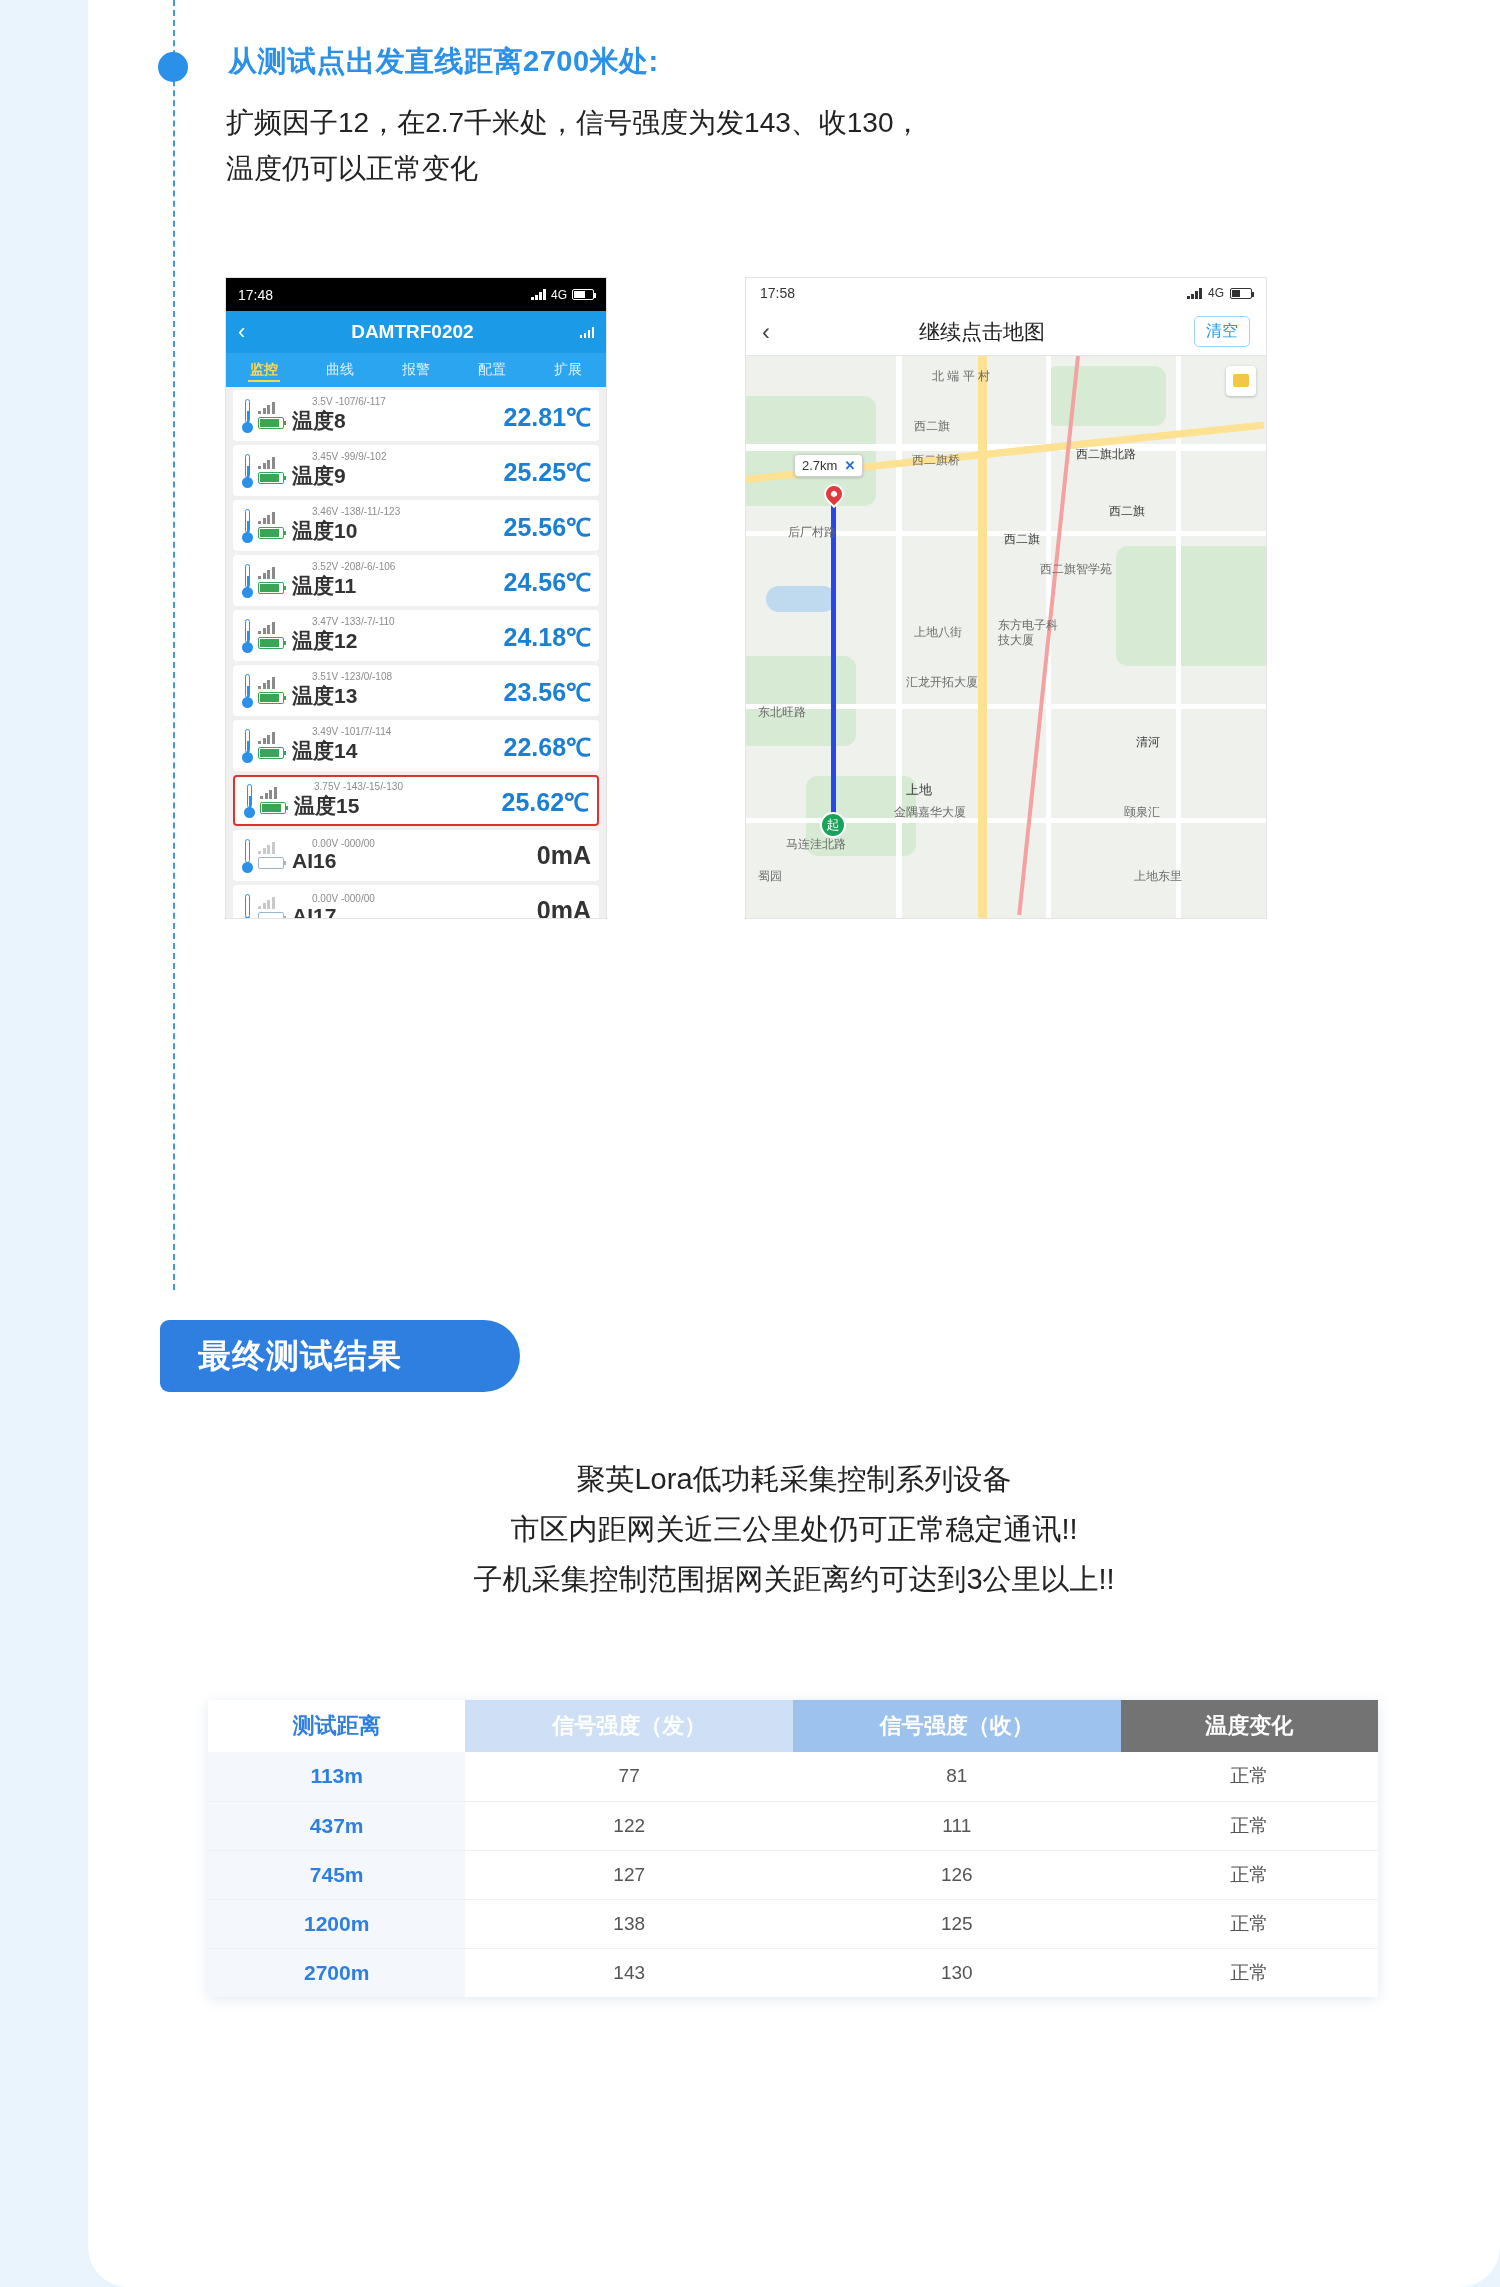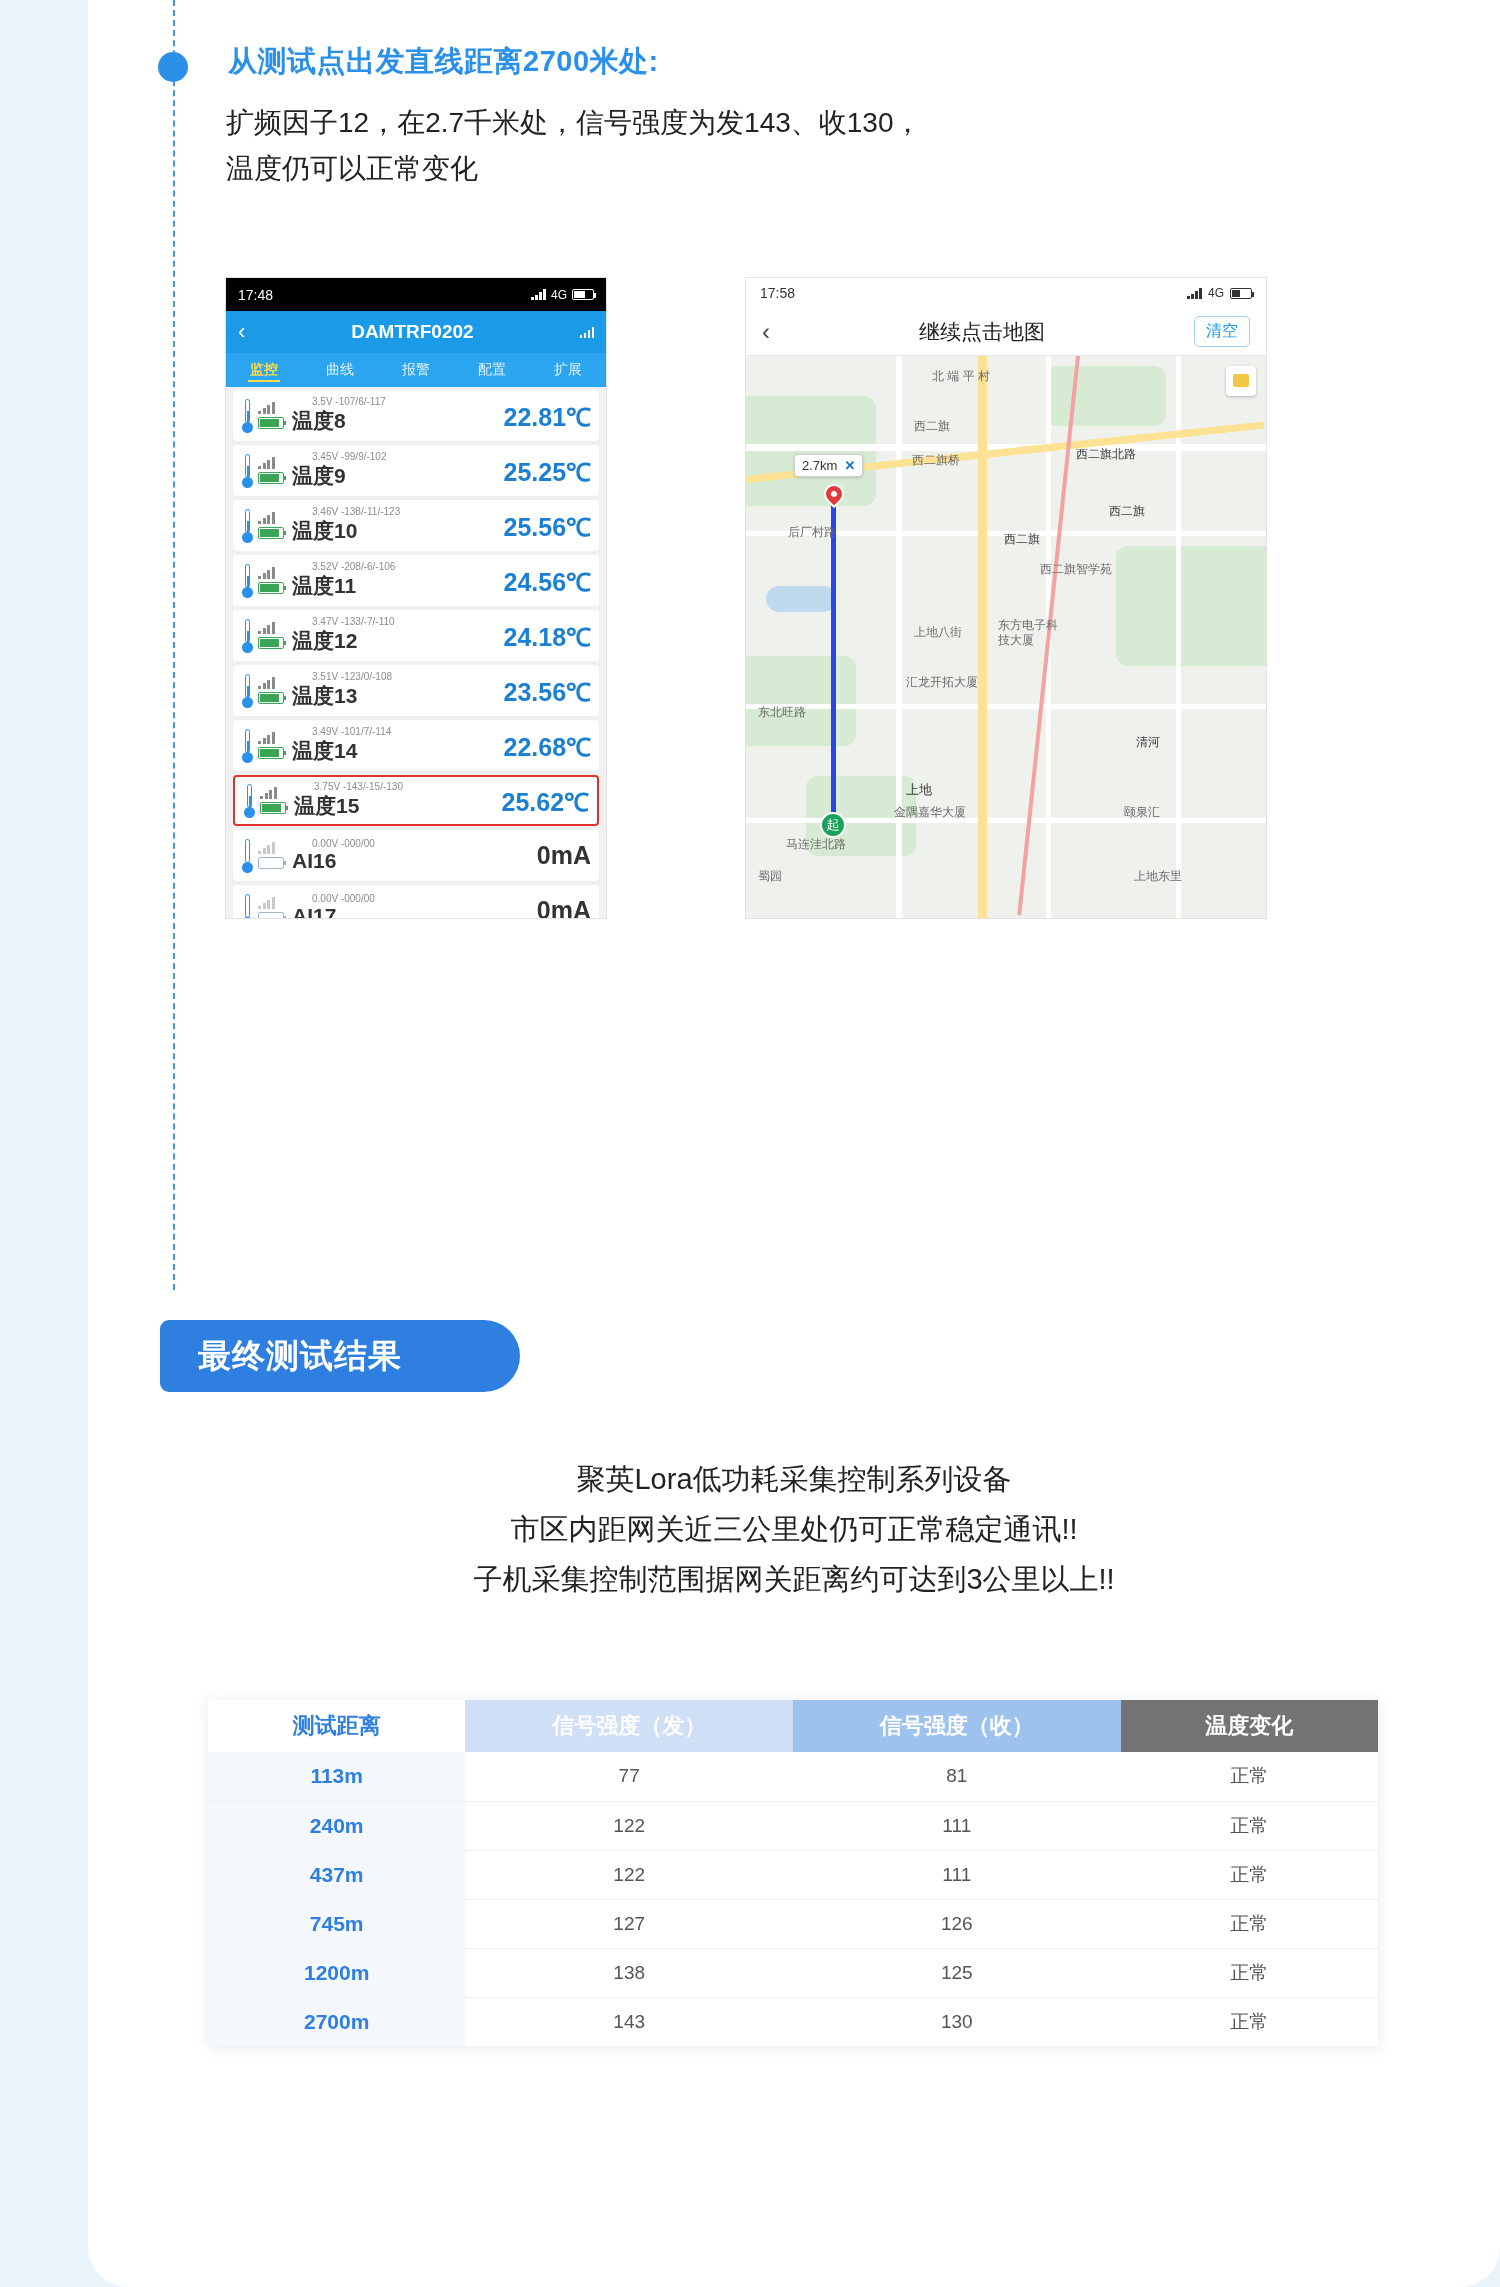--- a/index.html
+++ b/index.html
@@ -578,26 +578,20 @@
           <th class="c1" style="width:28%;">信号强度（发）</th>
           <th class="c2" style="width:28%;">信号强度（收）</th>
           <th class="c3" style="width:22%;">温度变化</th>
         </tr>
       </thead>
       <tbody>
         <tr>
           <td class="dist">113m</td>
           <td>77</td>
           <td>81</td>
-          <td>正常</td>
-        </tr>
-        <tr>
-          <td class="dist">240m</td>
-          <td>122</td>
-          <td>111</td>
           <td>正常</td>
         </tr>
         <tr>
           <td class="dist">437m</td>
           <td>122</td>
           <td>111</td>
           <td>正常</td>
         </tr>
         <tr>
           <td class="dist">745m</td>

